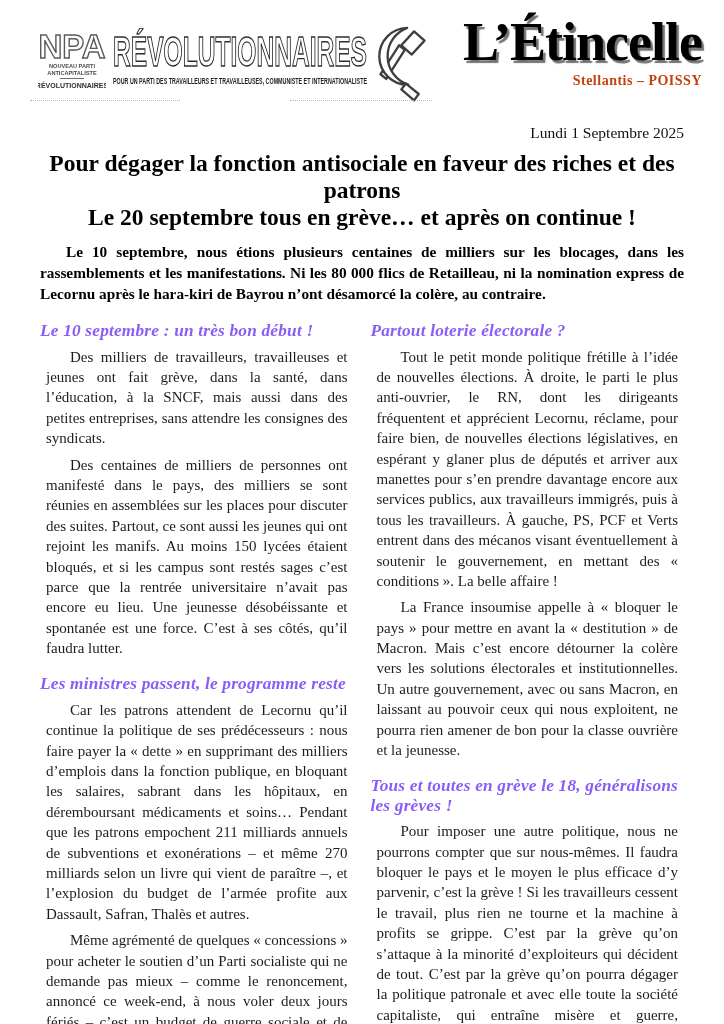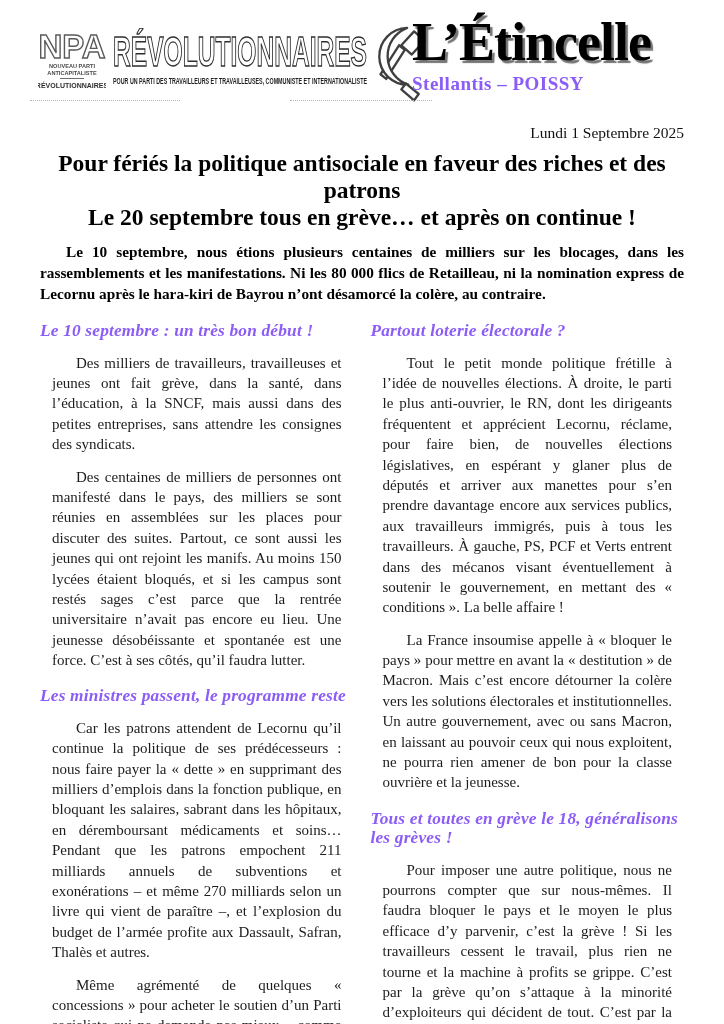--- a/index.html
+++ b/index.html
@@ -10,30 +10,30 @@
     -webkit-font-smoothing: antialiased;
   }
   .page { position: relative; width: 724px; min-height: 1024px; background: #fff; }
 
   
   .masthead { position: relative; height: 108px; padding-left: 16px; }
   .npa-logo { position: absolute; left: 38px; top: 28px; width: 68px; height: 70px; }
   .rev-banner { position: absolute; left: 112px; top: 28px; width: 258px; height: 66px; }
   .rev-banner svg { display: block; }
   .hs-icon { position: absolute; left: 370px; top: 24px; width: 58px; height: 82px; }
-  .masthead-right { position: absolute; right: 22px; top: 14px; width: 290px; text-align: left; }
+  .masthead-right { position: absolute; right: 22px; top: 14px; width: 290px; text-align: right; }
   .paper-title {
     font-family: "Liberation Serif", serif;
     font-size: 54px; font-weight: bold; letter-spacing: -1px;
     color: #000; line-height: 1.05; white-space: nowrap;
     text-shadow: 2.5px 2.5px 1px rgba(0,0,0,0.55);
   }
   .paper-site {
     margin-top: 2px;
-    font-size: 19px; font-weight: bold; color: #8b5cf6;
+    font-size: 14px; font-weight: bold; color: #c2410c;
     letter-spacing: 0.5px;
   }
   .dotted-rule { position: absolute; top: 100px; border-top: 1.5px dotted #b8b8b8; height: 0; }
   .rule-a { left: 30px; width: 150px; }
   .rule-b { left: 290px; width: 142px; }
 
   
   .dateline {
     margin: 16px 40px 0 40px;
     text-align: right; font-size: 15.5px; color: #111;
@@ -57,21 +57,21 @@
   }
   .col { flex: 1 1 0; min-width: 0; }
   .col section { margin: 0; }
   .col h2 {
     margin: 16px 0 2px 0;
     font-size: 17.3px; font-weight: bold; font-style: italic;
     line-height: 1.12; color: #8b5cf6; letter-spacing: 0.2px;
   }
   .col section:first-child h2 { margin-top: 1px; }
   .col p {
-    margin: 12px; font-size: 15px; line-height: 1.36;
+    margin: 6px; font-size: 15px; line-height: 1.36;
     text-align: justify; text-indent: 1.6em;
     hyphens: auto; -webkit-hyphens: auto;
   }
 </style>
 </head>
 <body>
 
 <div class="page">
 
   <header class="masthead">
@@ -113,21 +113,21 @@
       <div class="paper-site">Stellantis – POISSY</div>
     </div>
 
     <div class="dotted-rule rule-a"></div>
     <div class="dotted-rule rule-b"></div>
   </header>
 
   <div class="dateline">Lundi 1 Septembre 2025</div>
 
   <h1 class="headline">
-    <span class="hl-line">Pour fériés la politique antisociale en faveur des riches et des patrons</span>
+    <span class="hl-line">Pour dégager la fonction antisociale en faveur des riches et des patrons</span>
     <span class="hl-line">Le 20 septembre tous en grève… et après on continue !</span>
   </h1>
 
   <p class="intro">Le 10 septembre, nous étions plusieurs centaines de milliers sur les blocages, dans les rassemblements et les manifestations. Ni les 80 000 flics de Retailleau, ni la nomination express de Lecornu après le hara-kiri de Bayrou n’ont désamorcé la colère, au contraire.</p>
 
   <div class="columns">
 
     <div class="col">
       <section>
         <h2>Le 10 septembre : un très bon début !</h2>

